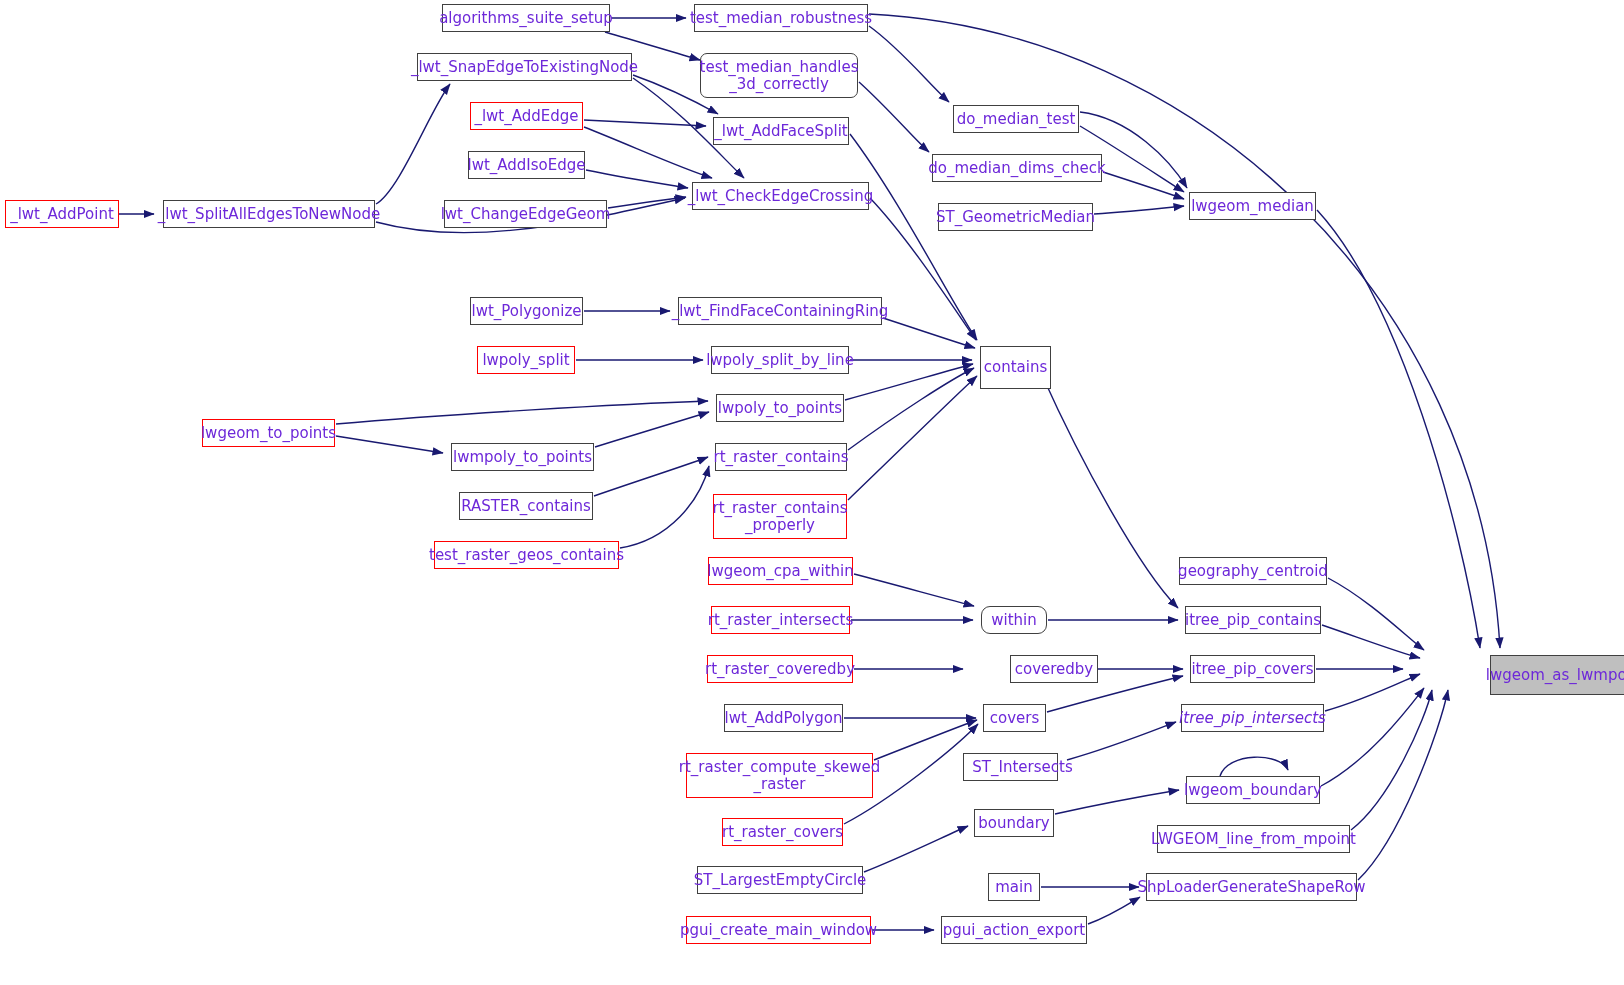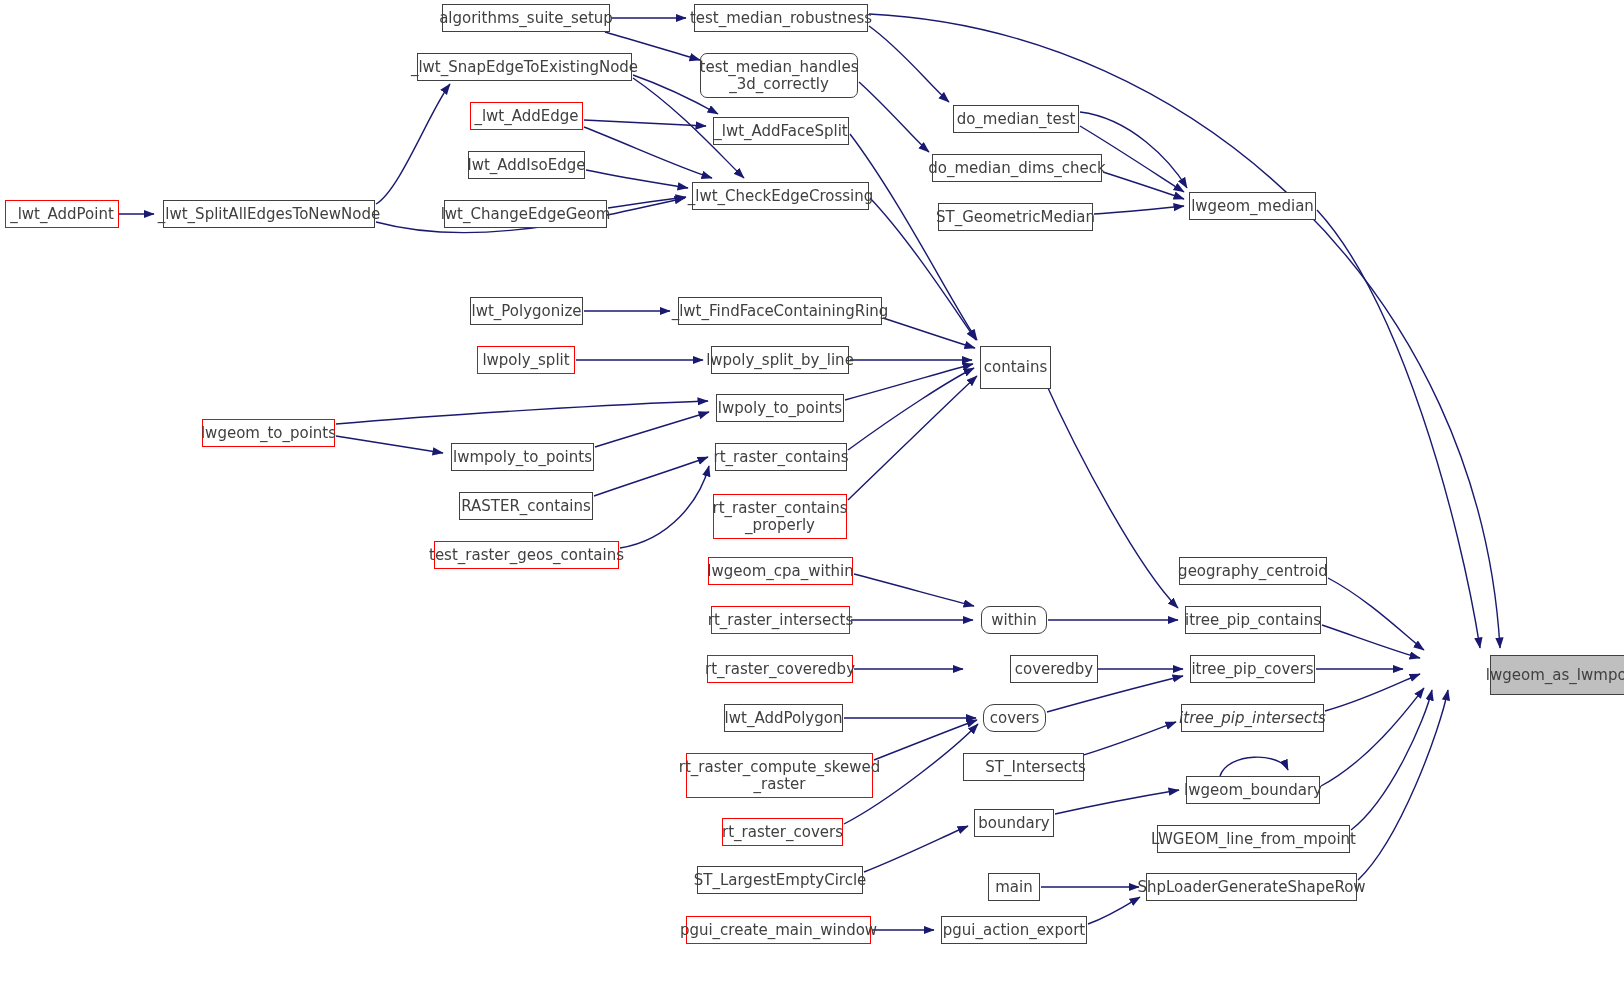--- a/index.html
+++ b/index.html
@@ -24,21 +24,21 @@
   }
   .node {
     position: absolute;
     box-sizing: border-box;
     display: flex;
     align-items: center;
     justify-content: center;
     text-align: center;
     font-size: 15px;
     line-height: 17px;
-    color: #404040;
+    color: #6d28d9;
     background: #ffffff;
     border: 1px solid #404040;
     white-space: pre;
     z-index: 2;
     letter-spacing: 0px;
   }
   .node.red {
     border: 1px solid #ff0000;
   }
   .node.focus {
@@ -150,25 +150,25 @@
       <div class="node red" style="left: 434px; top: 541px; width: 185px; height: 28px;">test_raster_geos_contains</div>
       <div class="node red" style="left: 708px; top: 557px; width: 145px; height: 28px;">lwgeom_cpa_within</div>
       <div class="node red" style="left: 711px; top: 606px; width: 139px; height: 28px;">rt_raster_intersects</div>
       <div class="node" style="left: 981px; top: 606px; width: 66px; height: 28px; border-radius: 9px;">within</div>
       <div class="node" style="left: 1179px; top: 557px; width: 148px; height: 28px;">geography_centroid</div>
       <div class="node" style="left: 1185px; top: 606px; width: 136px; height: 28px;">itree_pip_contains</div>
       <div class="node red" style="left: 707px; top: 655px; width: 146px; height: 28px;">rt_raster_coveredby</div>
       <div class="node" style="left: 970px; top: 655px; width: 88px; height: 28px; margin-left: 40px;">coveredby</div>
       <div class="node" style="left: 1190px; top: 655px; width: 125px; height: 28px;">itree_pip_covers</div>
       <div class="node" style="left: 724px; top: 704px; width: 119px; height: 28px;">lwt_AddPolygon</div>
-      <div class="node" style="left: 983px; top: 704px; width: 63px; height: 28px; border-radius: 11px;">covers</div>
+      <div class="node" style="left: 983px; top: 704px; width: 63px; height: 28px;">covers</div>
       <div class="node" style="left: 1181px; top: 704px; width: 143px; height: 28px; font-style: italic;">itree_pip_intersects</div>
       <div class="node red" style="left: 686px; top: 753px; width: 187px; height: 45px;">rt_raster_compute_skewed
 _raster</div>
-      <div class="node" style="left: 963px; top: 753px; width: 121px; height: 28px; padding-left: 24px;">ST_Intersects</div>
+      <div class="node" style="left: 963px; top: 753px; width: 95px; height: 28px; padding-left: 24px;">ST_Intersects</div>
       <div class="node" style="left: 1186px; top: 776px; width: 134px; height: 28px;">lwgeom_boundary</div>
       <div class="node red" style="left: 722px; top: 818px; width: 121px; height: 28px;">rt_raster_covers</div>
       <div class="node" style="left: 974px; top: 809px; width: 80px; height: 28px;">boundary</div>
       <div class="node" style="left: 1157px; top: 825px; width: 193px; height: 28px;">LWGEOM_line_from_mpoint</div>
       <div class="node" style="left: 697px; top: 866px; width: 166px; height: 28px;">ST_LargestEmptyCircle</div>
       <div class="node" style="left: 988px; top: 873px; width: 52px; height: 28px;">main</div>
       <div class="node" style="left: 1146px; top: 873px; width: 211px; height: 28px;">ShpLoaderGenerateShapeRow</div>
       <div class="node red" style="left: 686px; top: 916px; width: 185px; height: 28px;">pgui_create_main_window</div>
       <div class="node" style="left: 941px; top: 916px; width: 146px; height: 28px;">pgui_action_export</div>
       <div class="node focus" style="left: 1490px; top: 655px; width: 152px; height: 40px;">lwgeom_as_lwmpoint</div>

